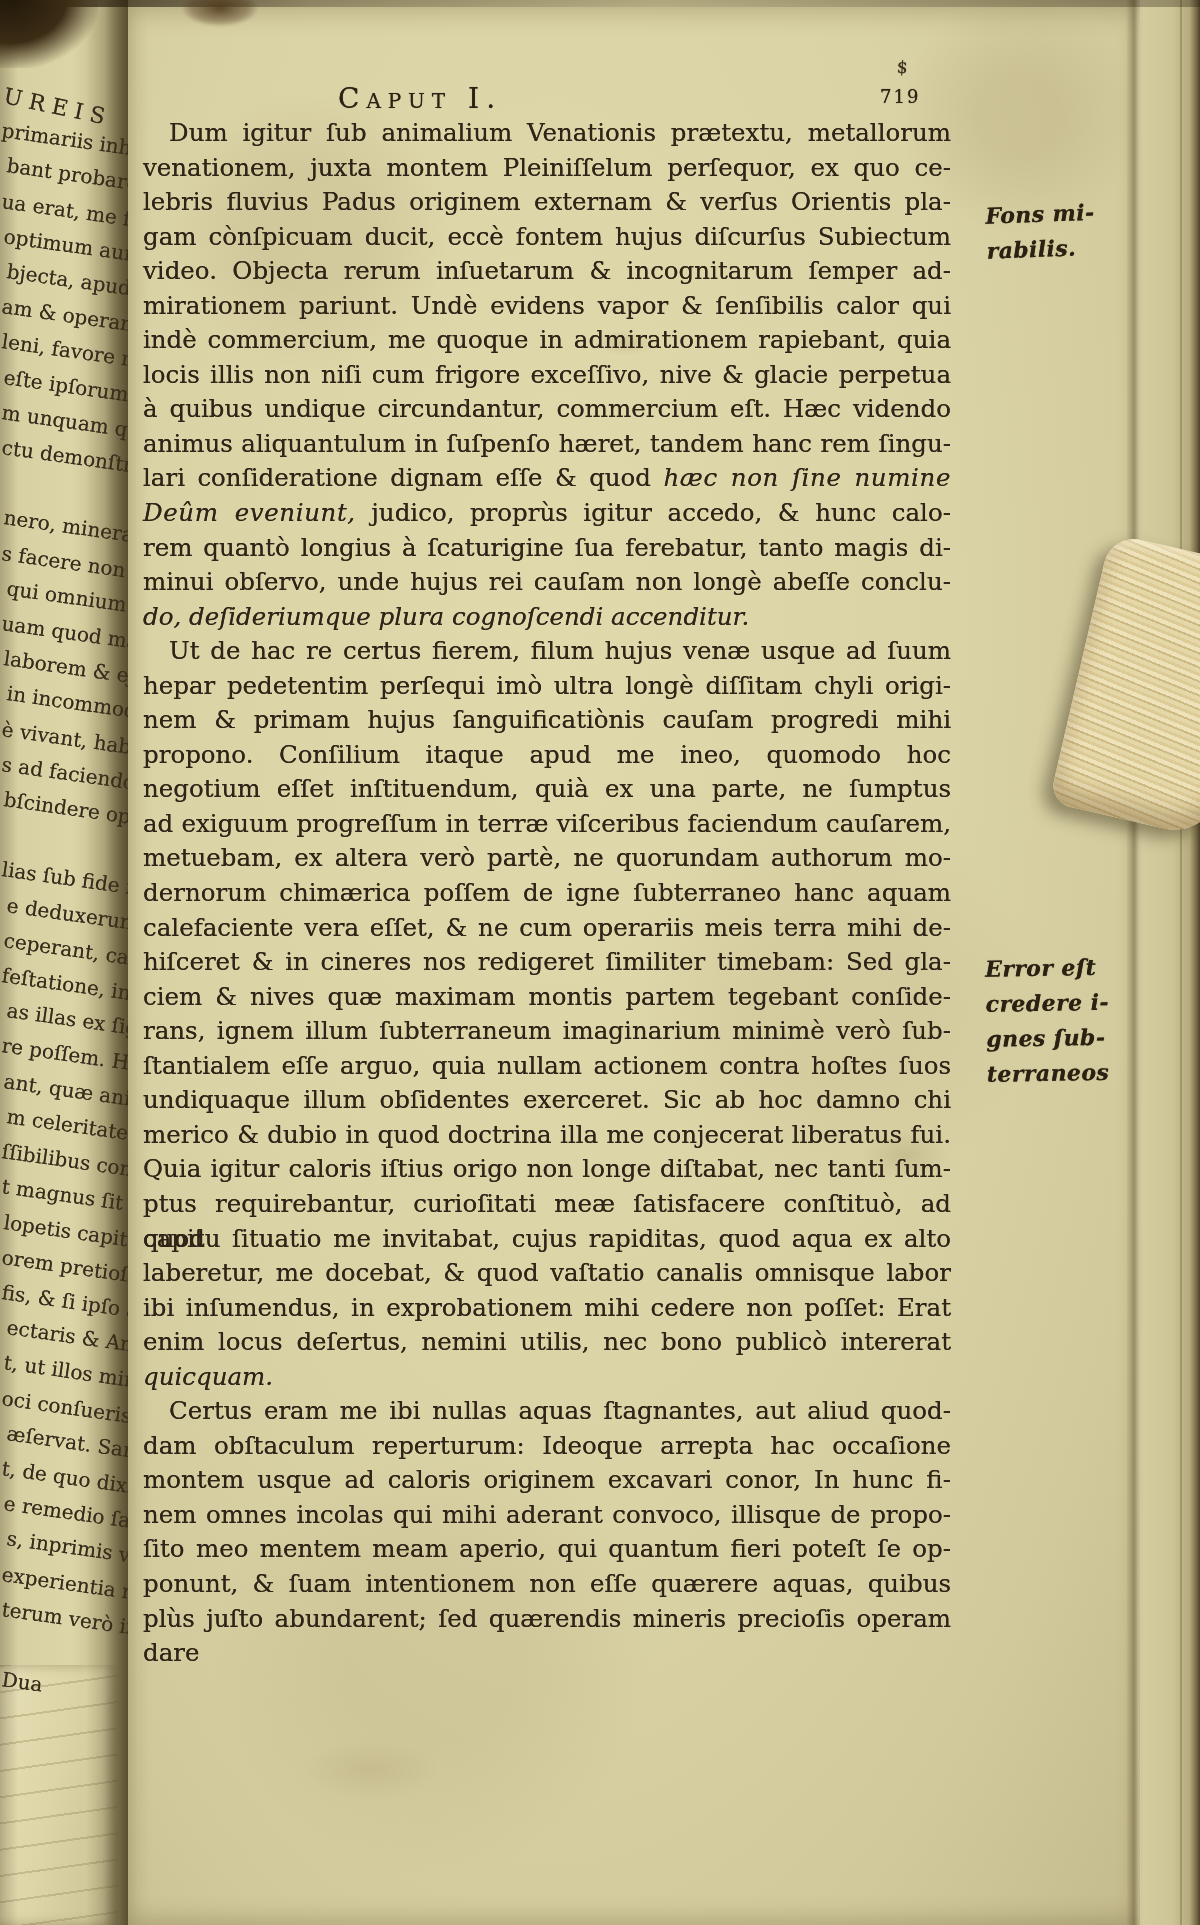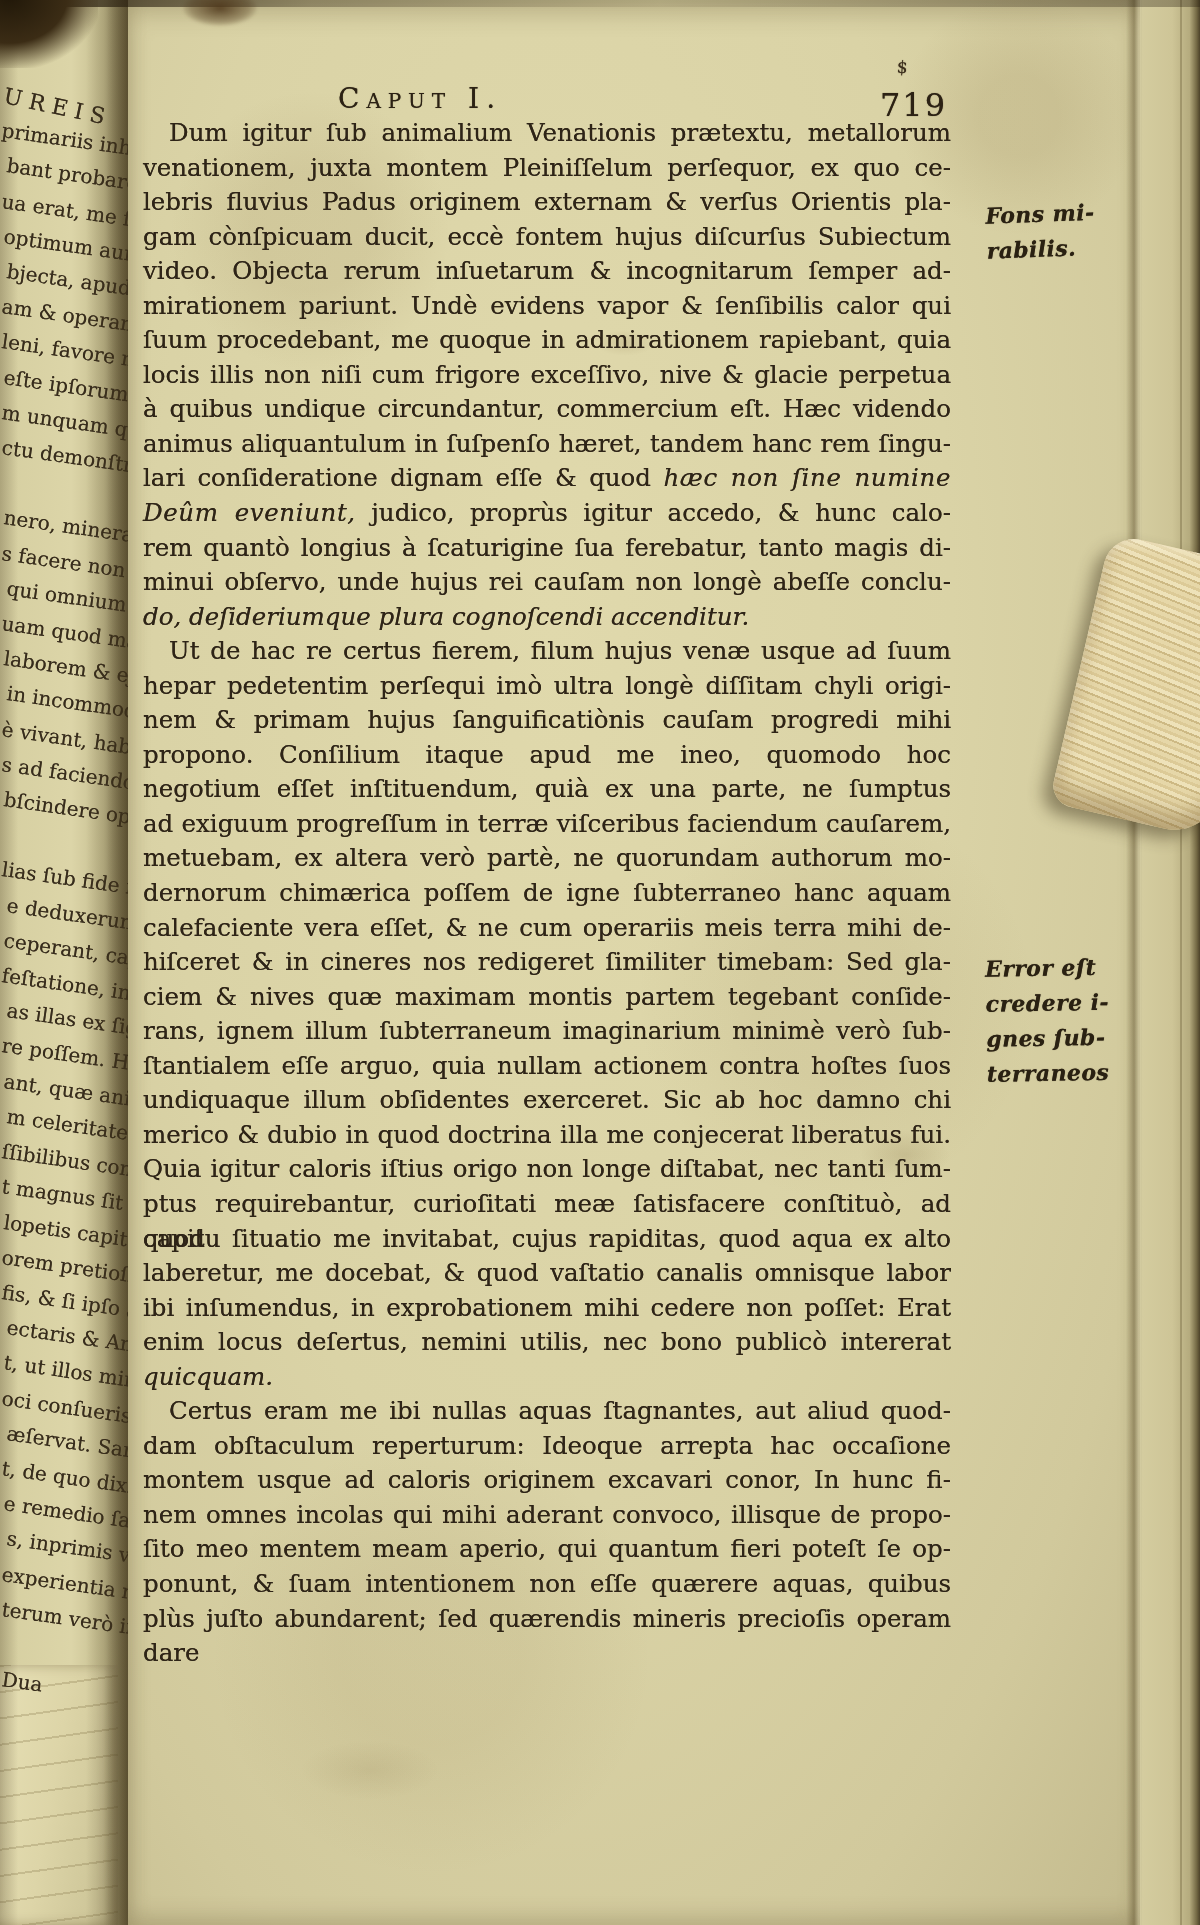--- a/index.html
+++ b/index.html
@@ -60,21 +60,21 @@
   
   #bookmark{position:absolute;left:1078px;top:548px;width:164px;height:276px;
     transform:rotate(13deg);border-radius:30px 14px 46px 22px;
     background:repeating-linear-gradient(9deg,#eee2b9 0 4px,#dcca97 4px 7px,#e6d7a8 7px 11px,#cdb984 11px 13px);
     box-shadow:-8px 10px 16px rgba(56,45,22,.45), inset 0 -16px 20px rgba(128,102,58,.45), inset 0 6px 10px rgba(255,250,225,.5);}
 
   
   #chapter{position:absolute;left:338px;top:82px;width:270px;text-align:left;
     font-variant-caps:small-caps;font-size:28px;letter-spacing:7px;color:#2c2214;
     text-shadow:0 0 .7px rgba(44,34,20,.8);}
-  #pageno{position:absolute;left:880px;top:86px;width:60px;font-size:32px;letter-spacing:2px;
+  #pageno{position:absolute;left:880px;top:86px;width:60px;font-size:18px;letter-spacing:2px;
     color:#2c2214;text-shadow:0 0 .8px rgba(44,34,20,.9);}
   #body{position:absolute;left:143px;top:116px;width:808px;font-size:24.5px;color:#2e2417;
     text-shadow:0 0 .55px rgba(46,36,23,.85);}
   #body .line{height:34.55px;line-height:34.55px;text-align:justify;text-align-last:justify;
     white-space:normal;overflow:visible;}
   #body .line.end{text-align-last:left;font-style:italic;}
   #body .line.ind{text-indent:26px;}
   #body em{font-style:italic;letter-spacing:.6px;margin-top:32px;}
   #catchword{position:absolute;left:143px;top:1638px;width:808px;text-align:left;
     font-size:24.5px;color:#2e2417;text-shadow:0 0 .55px rgba(46,36,23,.85);}
@@ -160,21 +160,21 @@
   <div id="pageno">719</div>
   <div id="ink-mark">$</div>
 
   <div id="body">
       <div class="line ind">Dum igitur ſub animalium Venationis prætextu, metallorum</div>
       <div class="line">venationem, juxta montem Pleiniſſelum perſequor, ex quo ce-</div>
       <div class="line">lebris fluvius Padus originem externam &amp; verſus Orientis pla-</div>
       <div class="line">gam cònſpicuam ducit, eccè fontem hujus diſcurſus Subiectum</div>
       <div class="line">video. Objecta rerum inſuetarum &amp; incognitarum ſemper ad-</div>
       <div class="line">mirationem pariunt. Undè evidens vapor &amp; ſenſibilis calor qui</div>
-      <div class="line">ſuum procedebant, me quoque in admirationem rapiebant, quia</div>
+      <div class="line">indè commercium, me quoque in admirationem rapiebant, quia</div>
       <div class="line">locis illis non niſi cum frigore exceſſivo, nive &amp; glacie perpetua</div>
       <div class="line">à quibus undique circundantur, commercium eſt. Hæc videndo</div>
       <div class="line">animus aliquantulum in ſuſpenſo hæret, tandem hanc rem ſingu-</div>
       <div class="line">lari conſideratione dignam eſſe &amp; quod <em>hæc non ſine numine</em></div>
       <div class="line"><em>Deûm eveniunt,</em> judico, proprùs igitur accedo, &amp; hunc calo-</div>
       <div class="line">rem quantò longius à ſcaturigine ſua ferebatur, tanto magis di-</div>
       <div class="line">minui obſervo, unde hujus rei cauſam non longè abeſſe conclu-</div>
       <div class="line end">do, deſideriumque plura cognoſcendi accenditur.</div>
       <div class="line ind">Ut de hac re certus fierem, filum hujus venæ usque ad ſuum</div>
       <div class="line">hepar pedetentim perſequi imò ultra longè diſſitam chyli origi-</div>

